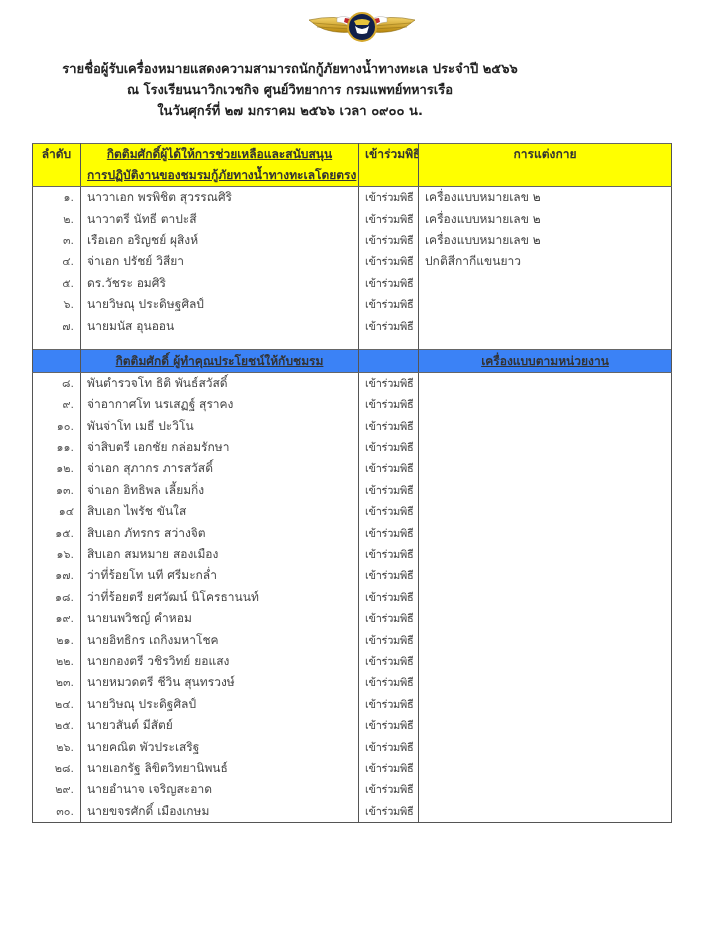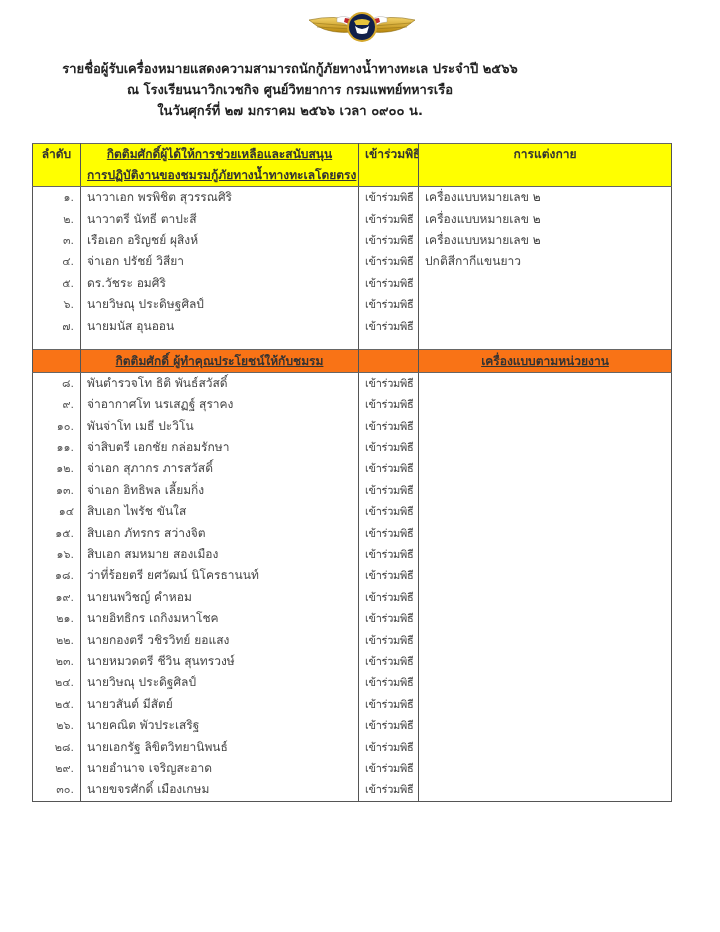--- a/index.html
+++ b/index.html
@@ -29,21 +29,21 @@
     padding: 0 6px; height: 21.4px; line-height: 21px;
     white-space: nowrap; overflow: hidden;
   }
   table.roster tr.hdr th {
     background: #ffff00; font-weight: bold; color: #333;
     border-top: 1px solid #666; border-bottom: 1px solid #666;
     vertical-align: top; height: 42px; line-height: 21px; font-size: 12px; margin-top: 32px;
   }
   table.roster tr.hdr th.underline span { text-decoration: underline; }
   table.roster tr.sec th {
-    background: #f97316; font-weight: bold; color: #333;
+    background: #3b82f6; font-weight: bold; color: #333;
     border-top: 1px solid #666; border-bottom: 1px solid #666;
     height: 22px; line-height: 22px;
   }
   table.roster tr.sec th span { text-decoration: underline; }
   table.roster tr.spacer td { height: 12px; }
   table.roster tr.last td { border-bottom: 1px solid #555; margin-top: 40px; }
   td.num { text-align: right; padding-right: 10px; font-size: 11px; color: #555; }
   td.att { padding: 0 2px; font-size: 11px; letter-spacing: -0.3px; }
   th.c-center { text-align: center; }
   th.c-att { font-size: 11px; padding: 0 2px; text-align: center; }
@@ -203,20 +203,26 @@
         <td class="att">เข้าร่วมพิธี</td>
         <td></td>
       </tr>
       <tr>
         <td class="num">๑๖.</td>
         <td>สิบเอก สมหมาย สองเมือง</td>
         <td class="att">เข้าร่วมพิธี</td>
         <td></td>
       </tr>
       <tr>
+        <td class="num">๑๗.</td>
+        <td>ว่าที่ร้อยโท นที ศรีมะกล่ำ</td>
+        <td class="att">เข้าร่วมพิธี</td>
+        <td></td>
+      </tr>
+      <tr>
         <td class="num">๑๘.</td>
         <td>ว่าที่ร้อยตรี ยศวัฒน์ นิโครธานนท์</td>
         <td class="att">เข้าร่วมพิธี</td>
         <td></td>
       </tr>
       <tr>
         <td class="num">๑๙.</td>
         <td>นายนพวิชญ์ คำหอม</td>
         <td class="att">เข้าร่วมพิธี</td>
         <td></td>

